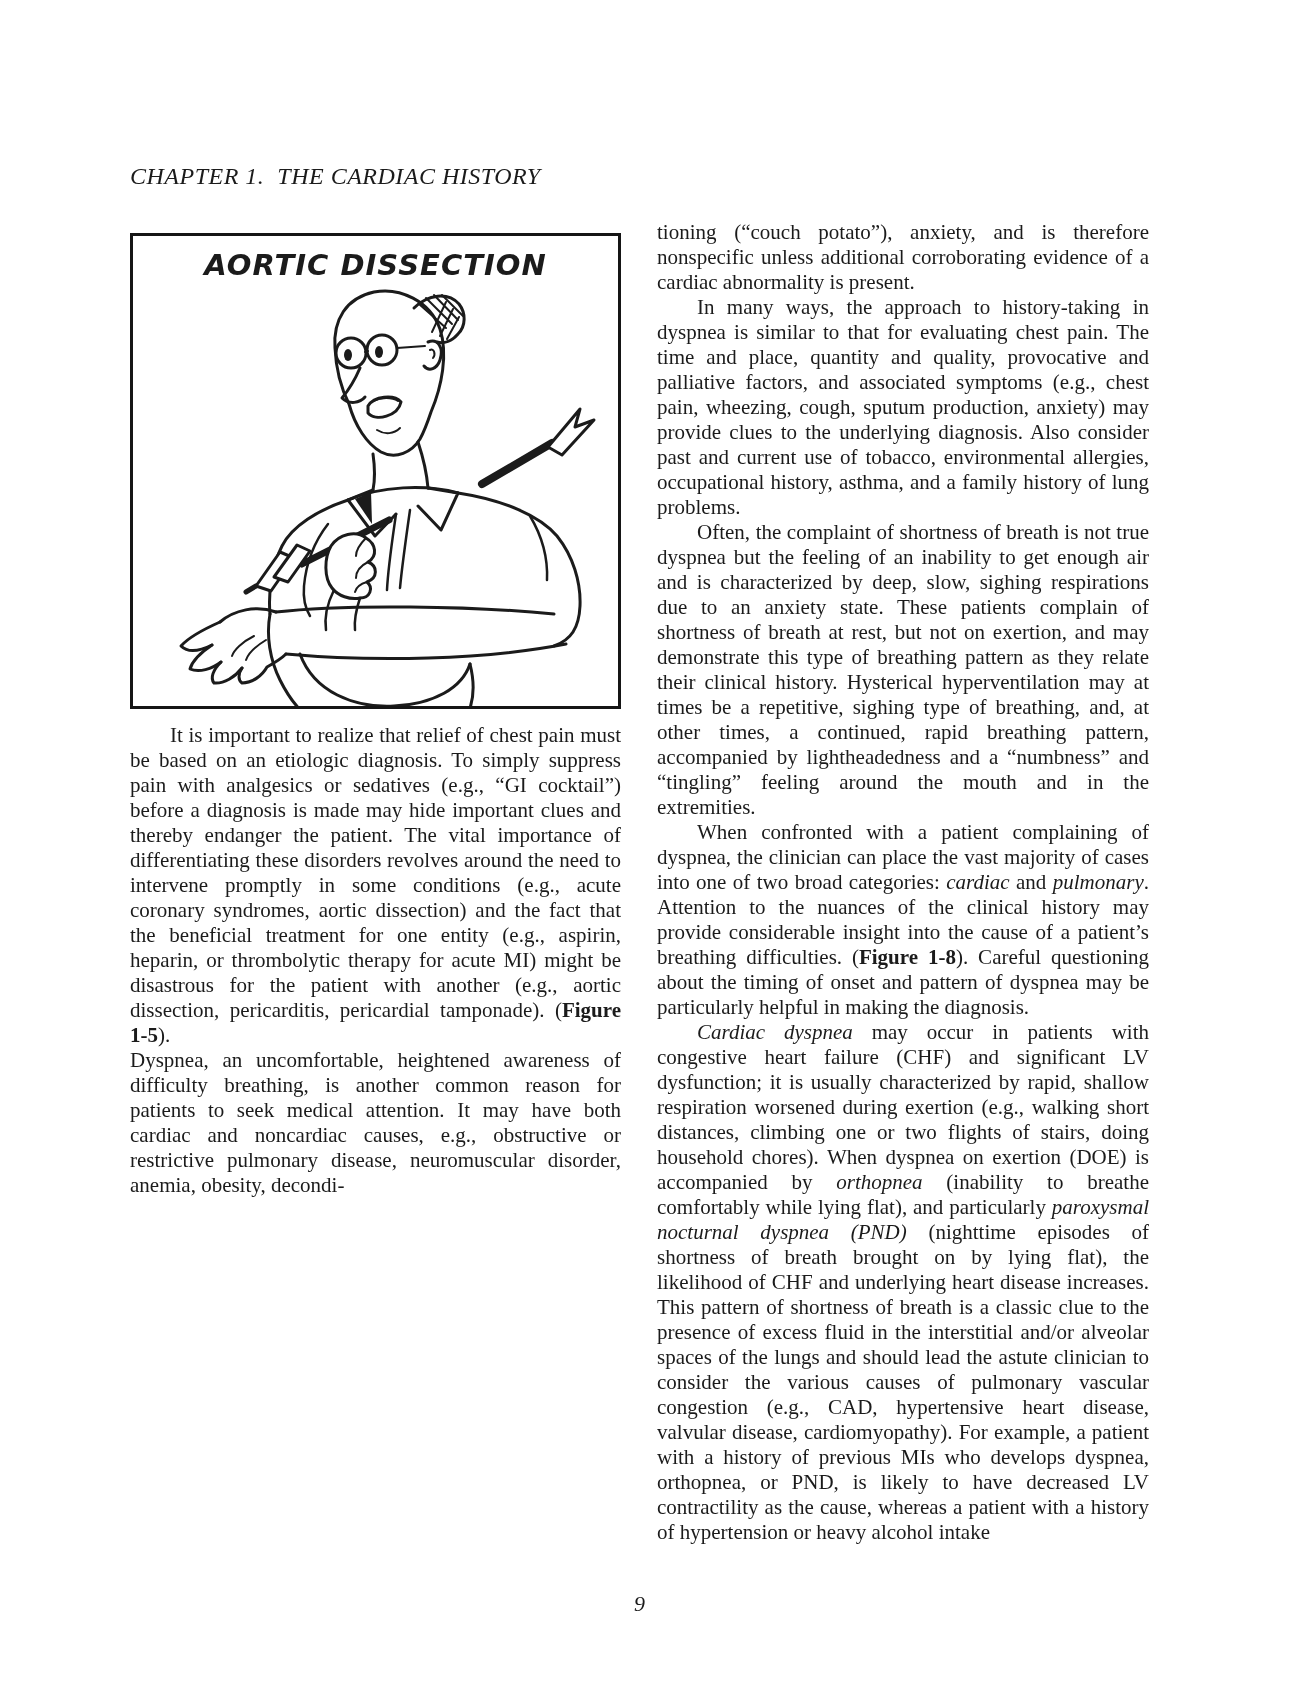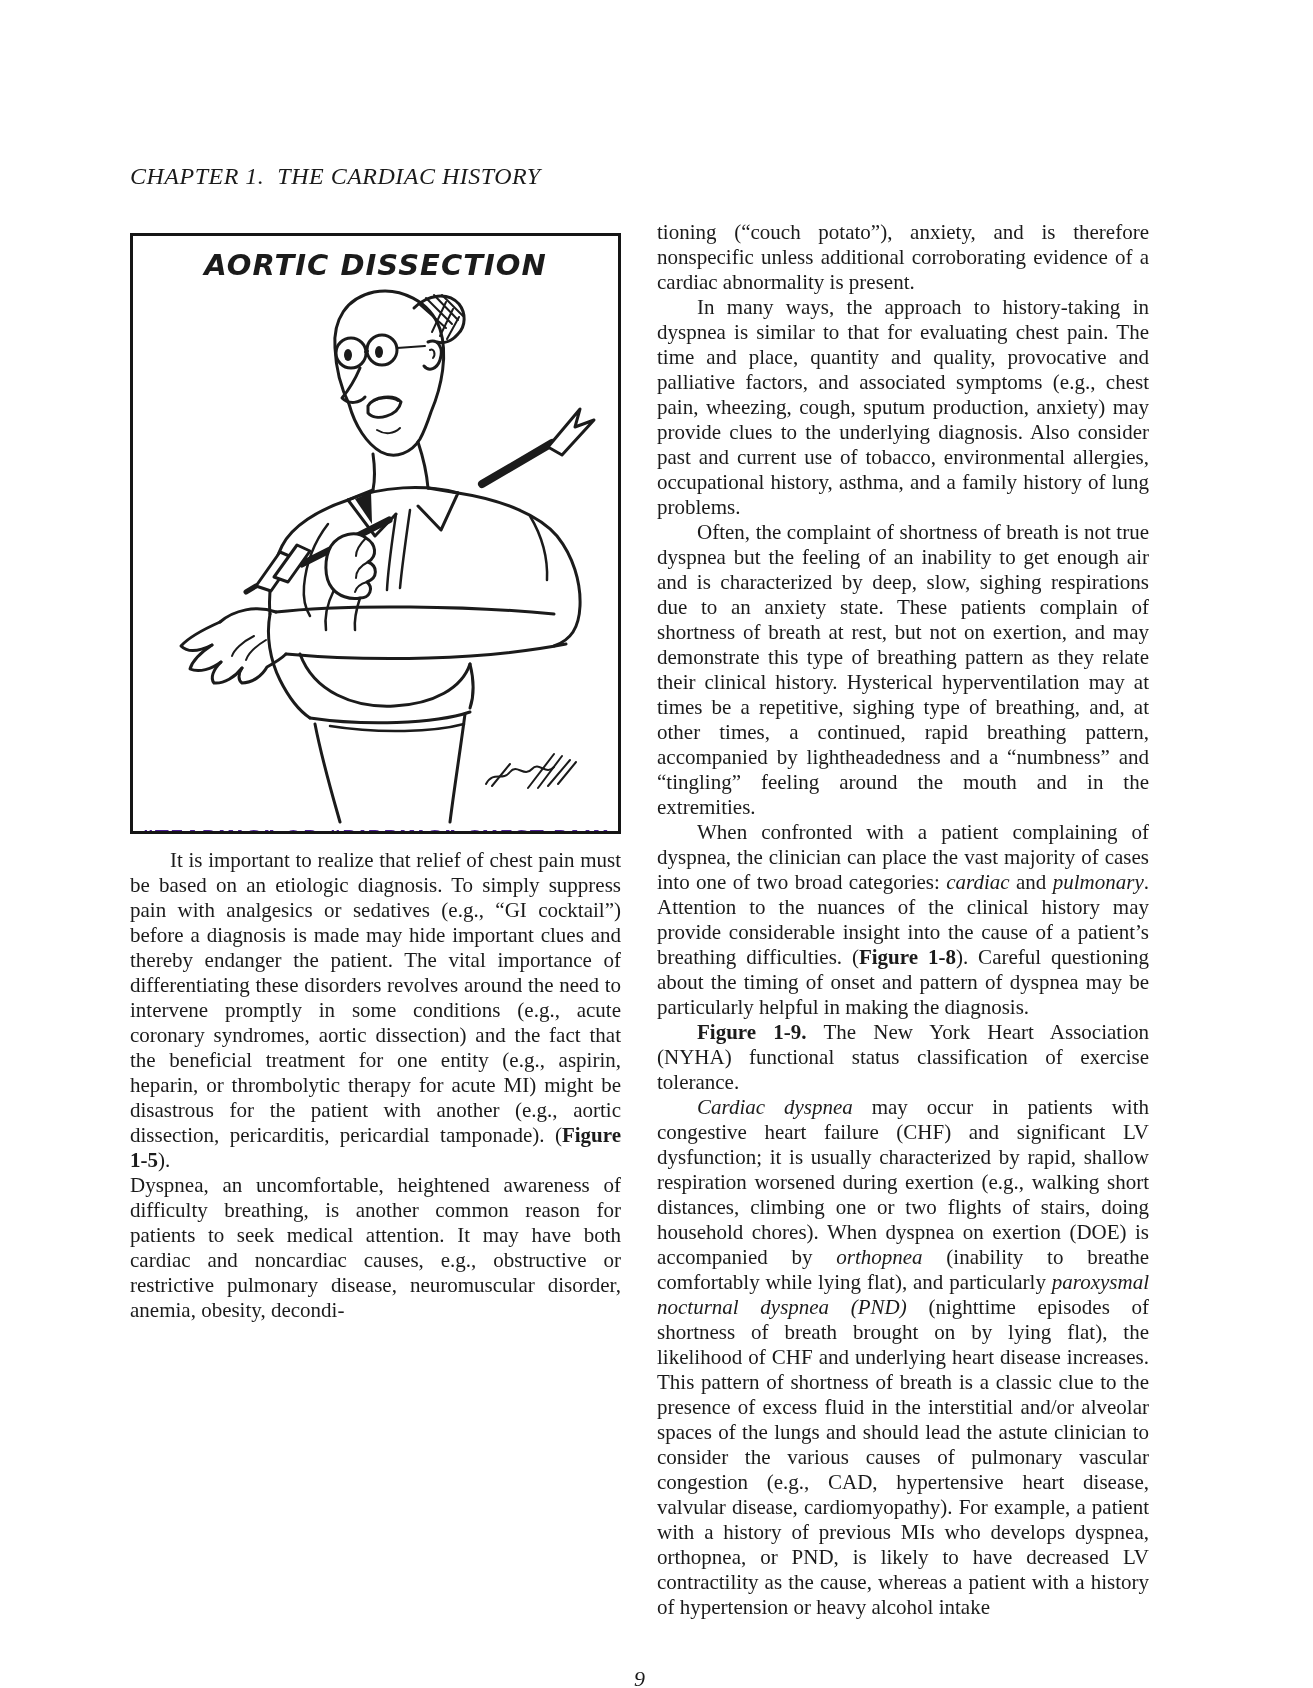--- a/index.html
+++ b/index.html
@@ -11,21 +11,21 @@
   }
   .running-head {
     text-align:left; font-style:italic; font-size:24px; line-height:28px;
     letter-spacing:0.5px; white-space:pre-wrap;
   }
   .columns { display:flex; gap:36px; margin-top:30px; }
   .col-left  { width:491px; flex:0 0 491px; }
   .col-right { width:492px; flex:0 0 492px; }
 
   .figbox {
-    margin:13px 0 0 0; border:3px solid #151515; height:601px;
+    margin:13px 0 0 0; border:3px solid #151515; height:476px;
     box-sizing:border-box; text-align:center; padding-top:14px; overflow:hidden;
   }
   .fig-title {
     font-family:"DejaVu Sans", sans-serif; font-weight:700; font-style:italic;
     font-size:29px; line-height:30px; letter-spacing:1px; color:#1b1b1b;
   }
   .cartoon { display:block; margin:4px auto 0 auto; }
   .fig-caption {
     font-family:"DejaVu Sans", sans-serif; font-weight:700; font-size:20px;
     line-height:26px; letter-spacing:1.2px; color:#4c1d95; margin-top:0;
@@ -145,19 +145,18 @@
 
 
       <p class="body-para">Dyspnea, an uncomfortable, heightened awareness of difficulty breathing, is another common reason for patients to seek medical attention. It may have both cardiac and noncardiac causes, e.g., obstructive or restrictive pulmonary disease, neuromuscular disorder, anemia, obesity, decondi-</p>
     </div>
 
     <div class="col-right">
       <p class="body-para">tioning (“couch potato”), anxiety, and is therefore nonspecific unless additional corroborating evidence of a cardiac abnormality is present.</p>
       <p class="body-para indent">In many ways, the approach to history-taking in dyspnea is similar to that for evaluating chest pain. The time and place, quantity and quality, provocative and palliative factors, and associated symptoms (e.g., chest pain, wheezing, cough, sputum production, anxiety) may provide clues to the underlying diagnosis. Also consider past and current use of tobacco, environmental allergies, occupational history, asthma, and a family history of lung problems.</p>
       <p class="body-para indent">Often, the complaint of shortness of breath is not true dyspnea but the feeling of an inability to get enough air and is characterized by deep, slow, sighing respirations due to an anxiety state. These patients complain of shortness of breath at rest, but not on exertion, and may demonstrate this type of breathing pattern as they relate their clinical history. Hysterical hyperventilation may at times be a repetitive, sighing type of breathing, and, at other times, a continued, rapid breathing pattern, accompanied by lightheadedness and a “numbness” and “tingling” feeling around the mouth and in the extremities.</p>
       <p class="body-para indent"><span>When confronted with a patient complaining of dyspnea, the clinician can place the vast majority of cases into one of two broad categories: </span><span class="run-i">cardiac</span><span> and </span><span class="run-i">pulmonary</span><span>. Attention to the nuances of the clinical history may provide considerable insight into the cause of a patient’s breathing difficulties. (</span><span class="run-b">Figure 1-8</span><span>). Careful questioning about the timing of onset and pattern of dyspnea may be particularly helpful in making the diagnosis.</span></p>
-      <p class="body-para indent"><span class="run-b">Figure 1-9. </span><span>The New York Heart Association (NYHA) functional status classification of exercise tolerance.</span></p>
       <p class="body-para indent"><span class="run-i">Cardiac dyspnea</span><span> may occur in patients with congestive heart failure (CHF) and significant LV dysfunction; it is usually characterized by rapid, shallow respiration worsened during exertion (e.g., walking short distances, climbing one or two flights of stairs, doing household chores). When dyspnea on exertion (DOE) is accompanied by </span><span class="run-i">orthopnea</span><span> (inability to breathe comfortably while lying flat), and particularly </span><span class="run-i">paroxysmal nocturnal dyspnea (PND)</span><span> (nighttime episodes of shortness of breath brought on by lying flat), the likelihood of CHF and underlying heart disease increases. This pattern of shortness of breath is a classic clue to the presence of excess fluid in the interstitial and/or alveolar spaces of the lungs and should lead the astute clinician to consider the various causes of pulmonary vascular congestion (e.g., CAD, hypertensive heart disease, valvular disease, cardiomyopathy). For example, a patient with a history of previous MIs who develops dyspnea, orthopnea, or PND, is likely to have decreased LV contractility as the cause, whereas a patient with a history of hypertension or heavy alcohol intake</span></p>
     </div>
   </div>
 
   <div class="page-number">9</div>
 </div>
 
 </body></html>

